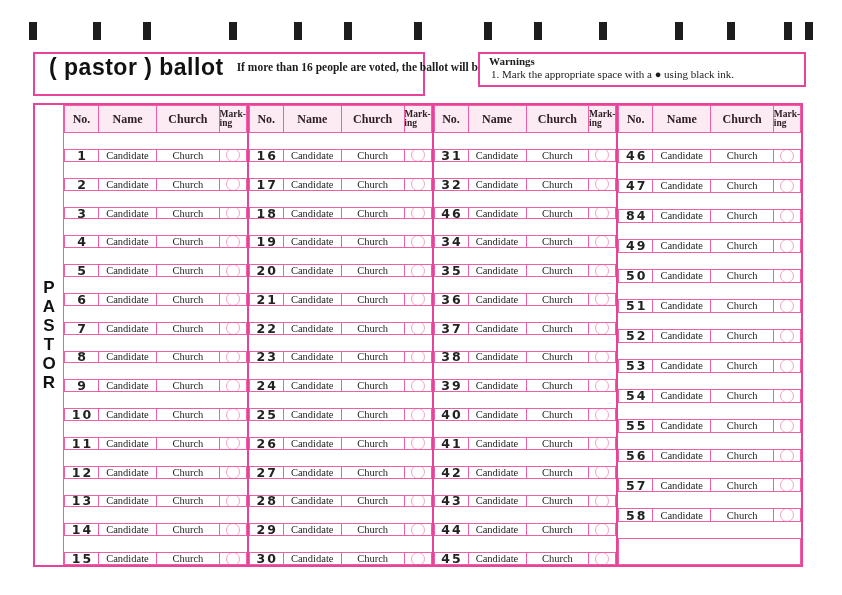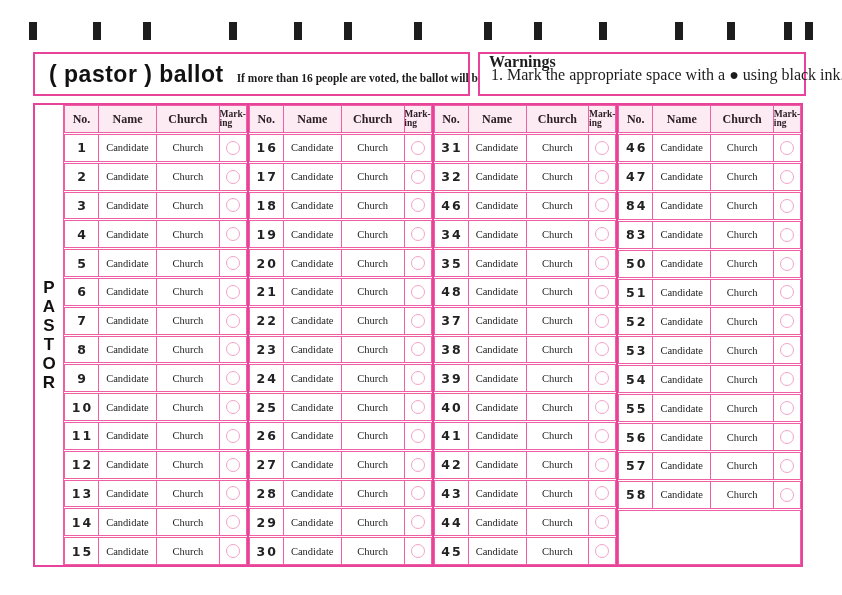--- a/index.html
+++ b/index.html
@@ -13,54 +13,54 @@
   body {
     width:842px; height:595px; position:relative; overflow:hidden;
     background:#ffffff; font-family:"Liberation Serif", serif; color:var(--ink-black);
   }
   
   .timing-track { position:absolute; left:0; top:0; width:842px; height:46px; }
   .tmark { position:absolute; top:22px; width:8px; height:18px; background:#1d1d1d; }
 
   
   .title-box {
-    position:absolute; left:33px; top:52px; width:437px; height:44px;
+    position:absolute; left:33px; top:52px; width:392px; height:44px;
     border:2px solid var(--pink-thick); box-sizing:border-box;
-    display:flex; align-items:center; background:#fff;
+    display:flex; align-items:flex-start; background:#fff;
   }
   .title-text {
     font-family:"Liberation Sans", sans-serif; font-weight:bold;
     font-size:23px; margin-left:14px; letter-spacing:0.5px; color:#111; white-space:nowrap;
   }
   .title-note {
     font-size:11.5px; font-weight:bold; margin-left:13px; margin-top:7px; white-space:nowrap;
   }
   .warnings-box {
-    position:absolute; left:478px; top:52px; width:328px; height:44px;
+    position:absolute; left:478px; top:52px; width:328px; height:35px;
     border:2px solid var(--pink-thick); box-sizing:border-box;
-    padding:1px 0 0 9px; font-size:16px; line-height:13px; background:#fff;
+    padding:1px 0 0 9px; font-size:11px; line-height:13px; background:#fff;
   }
   .warnings-title { font-weight:bold; }
   .warning-line { padding-left:2px; white-space:nowrap; }
 
   
   .ballot-table {
     position:absolute; left:33px; top:103px; width:770px; height:464px;
     border:2px solid var(--pink-thick); box-sizing:border-box;
     display:flex; background:#fff;
   }
   .pastor-cell {
     width:28px; flex:none; border-right:1px solid var(--pink-line);
     display:flex; flex-direction:column; align-items:center; justify-content:center;
     font-family:"Liberation Sans", sans-serif; font-weight:bold;
     font-size:17px; line-height:19px; color:#111;
   }
   .group-divider { width:2px; flex:none; background:var(--pink-thick); }
   .group {
-    flex:1; display:flex; flex-direction:column; row-gap:1px; min-width:0;
+    flex:1; display:flex; flex-direction:column; row-gap:16px; min-width:0;
   }
   .row {
     flex:1; border:1px solid var(--pink-line); box-sizing:border-box;
     display:flex; align-items:stretch; min-height:0; background:#fff;
   }
   .row.header { flex:none; height:28px; background:var(--header-bg); }
   .cell {
     display:flex; align-items:center; justify-content:center;
     box-sizing:border-box; overflow:hidden;
   }
@@ -654,21 +654,21 @@
         </div>
         <div class="cell church">
           <span class="cand-text">Church</span>
         </div>
         <div class="cell marking">
           <div class="mark-circle"></div>
         </div>
       </div>
       <div class="row">
         <div class="cell no">
-          <span class="num-text">48</span>
+          <span class="num-text">36</span>
         </div>
         <div class="cell name">
           <span class="cand-text">Candidate</span>
         </div>
         <div class="cell church">
           <span class="cand-text">Church</span>
         </div>
         <div class="cell marking">
           <div class="mark-circle"></div>
         </div>
@@ -853,21 +853,21 @@
         </div>
         <div class="cell church">
           <span class="cand-text">Church</span>
         </div>
         <div class="cell marking">
           <div class="mark-circle"></div>
         </div>
       </div>
       <div class="row">
         <div class="cell no">
-          <span class="num-text">83</span>
+          <span class="num-text">49</span>
         </div>
         <div class="cell name">
           <span class="cand-text">Candidate</span>
         </div>
         <div class="cell church">
           <span class="cand-text">Church</span>
         </div>
         <div class="cell marking">
           <div class="mark-circle"></div>
         </div>

